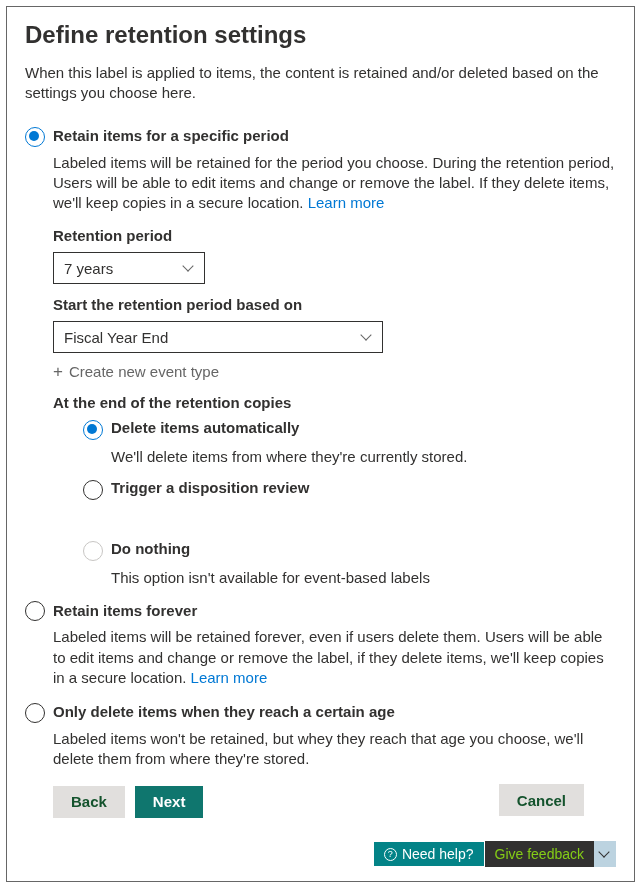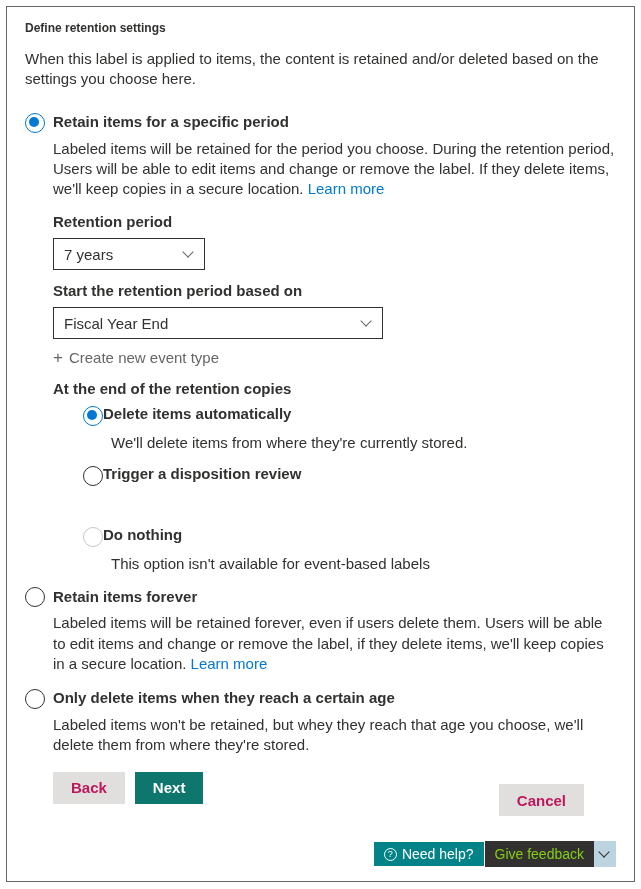--- a/index.html
+++ b/index.html
@@ -13,21 +13,21 @@
       position: relative;
     }
     .panel {
       border: 1px solid #666;
       margin: 6px;
       padding: 14px 18px 14px 18px;
       height: 876px;
       position: relative;
     }
     .title {
-      font-size: 12px;
+      font-size: 24px;
       font-weight: 700;
       margin-bottom: 14px;
     }
     .intro {
       font-size: 15px;
       line-height: 1.35;
       margin-bottom: 22px;
     }
     .option {
       display: flex;
@@ -109,20 +109,21 @@
     }
     .plus {
       font-size: 17px;
       line-height: 1;
       color: #666;
     }
     .end-options { margin-left: 30px; }
     .end-option {
       display: flex;
       align-items: flex-start;
+      gap: 8px;
       margin-bottom: 8px;
     }
     .end-label { font-weight: 700; font-size: 15px; }
     .end-desc {
       font-size: 15px;
       margin: 4px 0 14px 28px;
     }
     .button-row {
       display: flex;
       gap: 10px;
@@ -132,21 +133,21 @@
     .btn {
       height: 32px;
       padding: 0 18px;
       border: none;
       font-size: 15px;
       font-weight: 600;
       cursor: pointer;
       display: inline-flex;
       align-items: center;
     }
-    .btn-grey { background: #e1dfdd; color: #be185d; }
+    .btn-grey { background: #e1dfdd; color: #14532d; }
     .btn-primary { background: #0f766e; color: #fff; }
     .cancel-pos { position: absolute; right: 50px; top: 777px; }
     .footer {
       position: absolute;
       bottom: 14px;
       right: 18px;
       display: flex;
       align-items: stretch;
     }
     .need-help {

